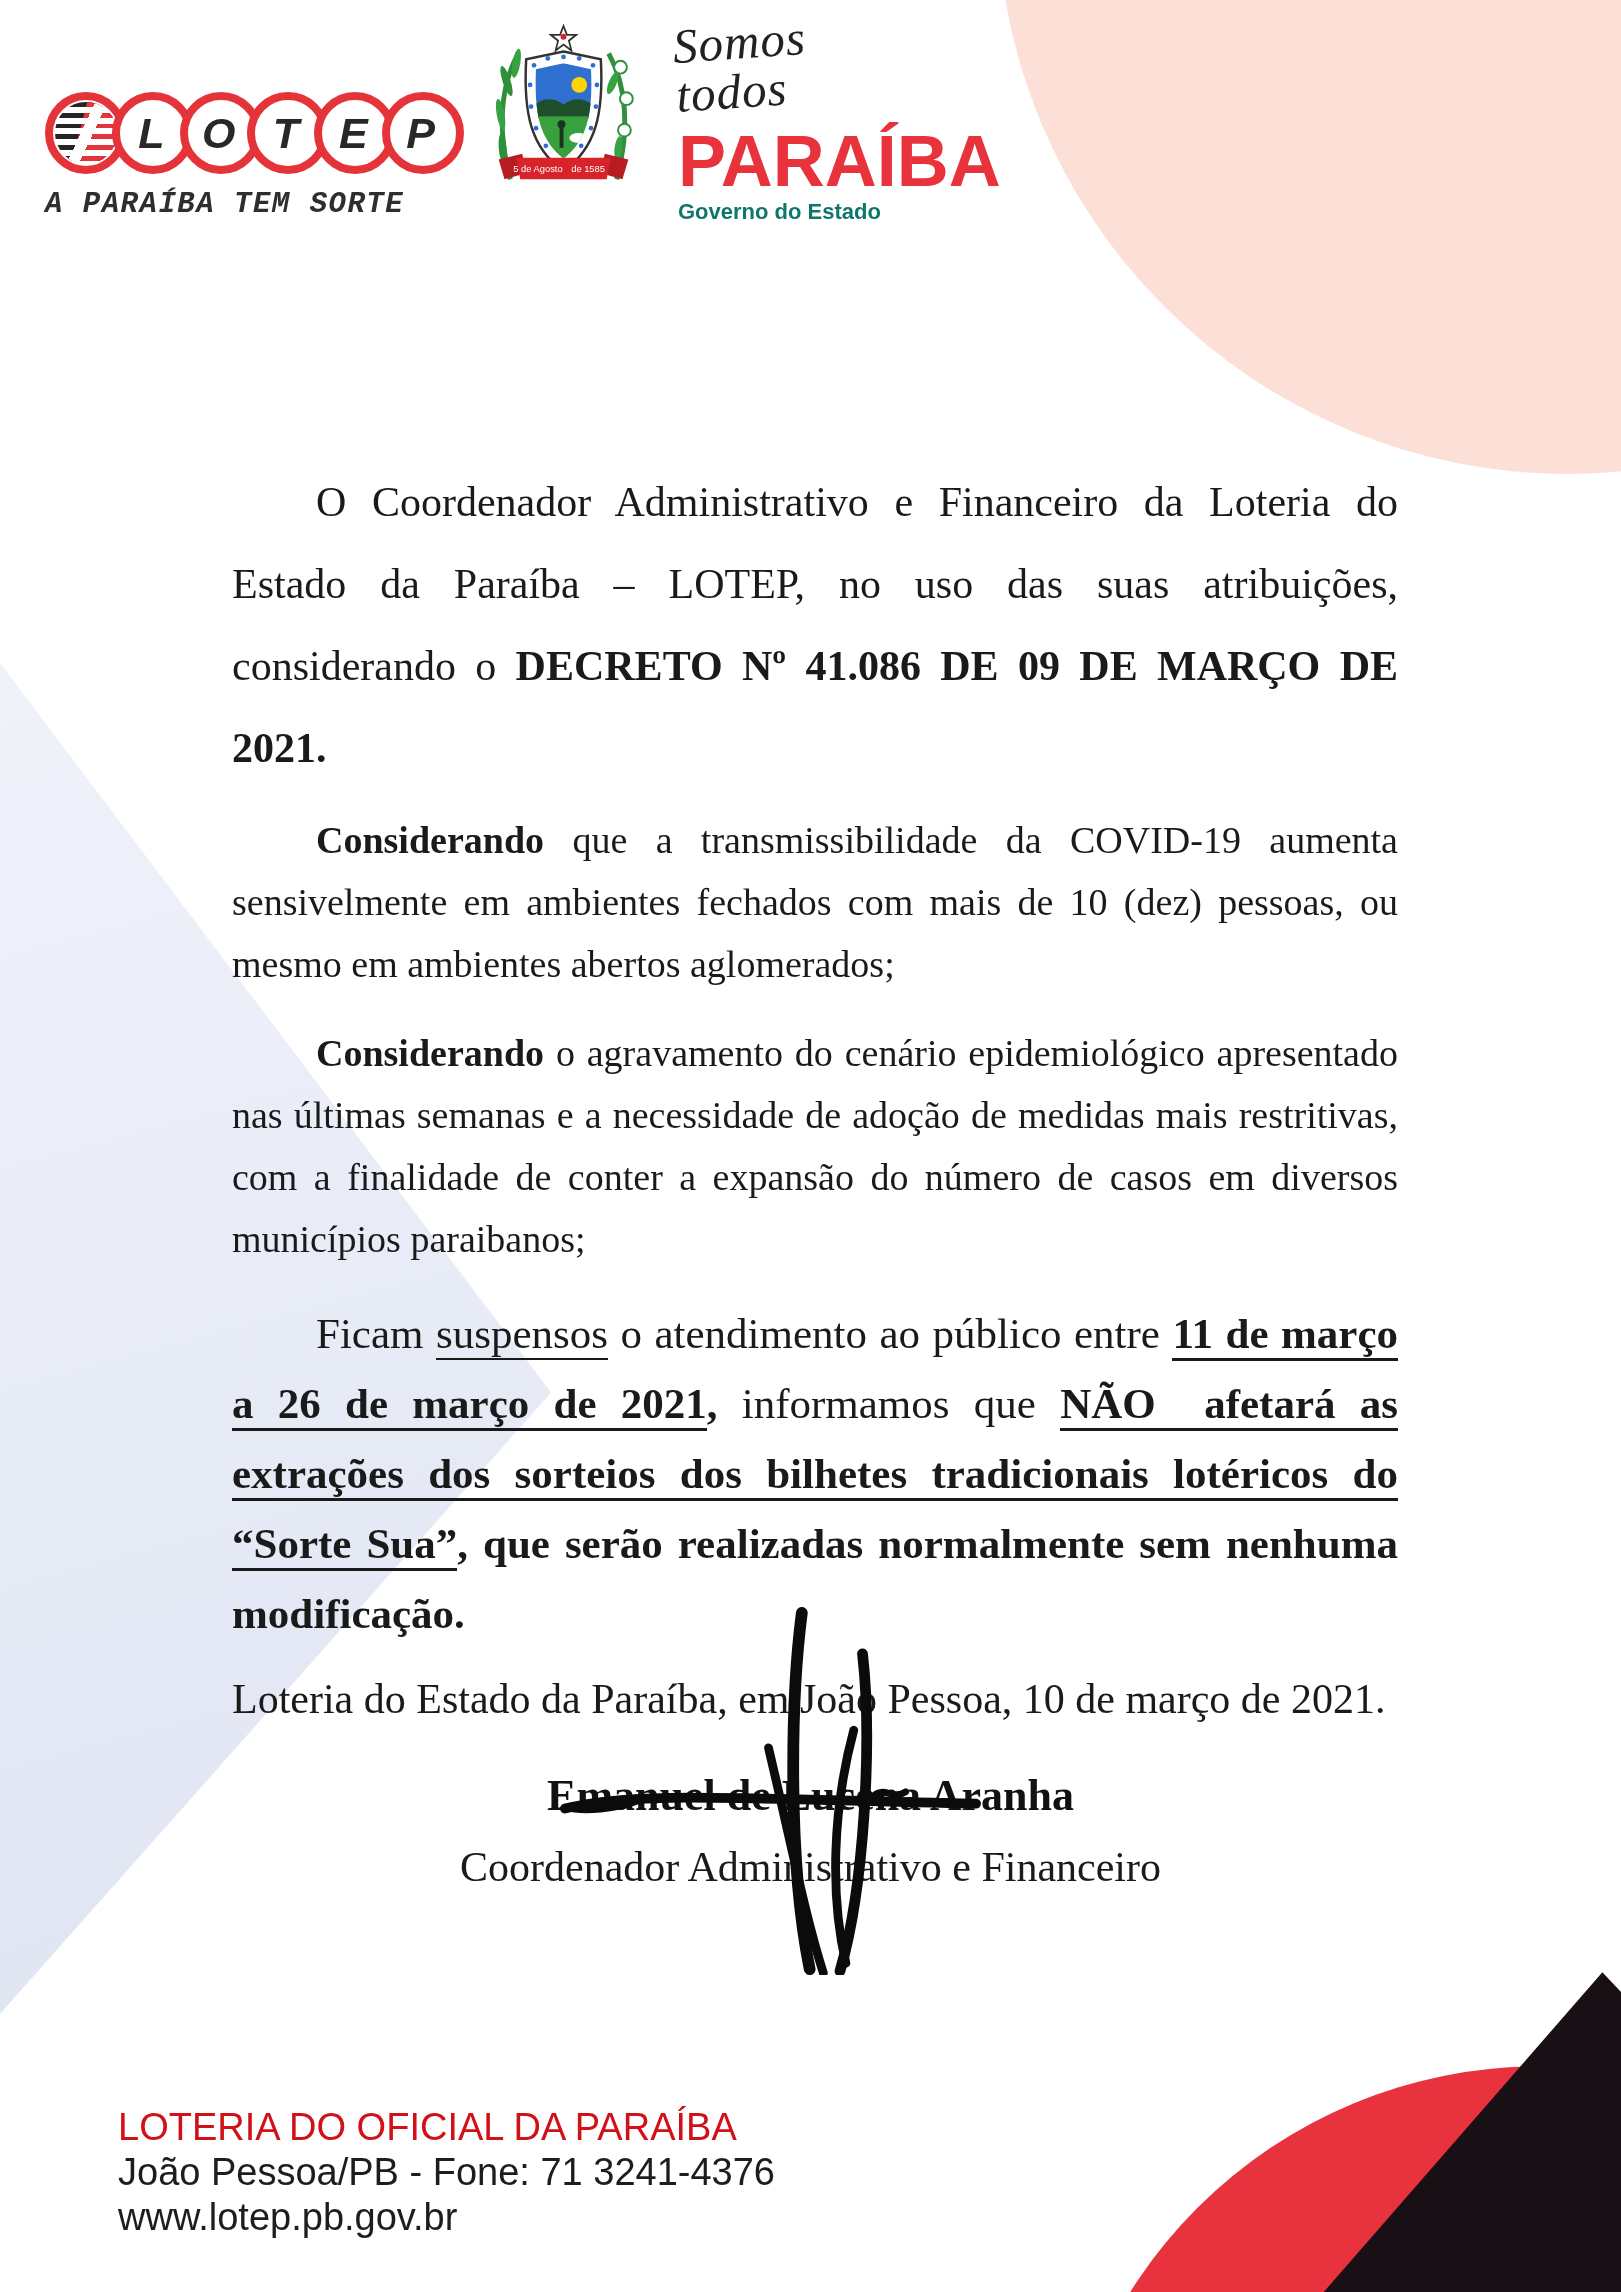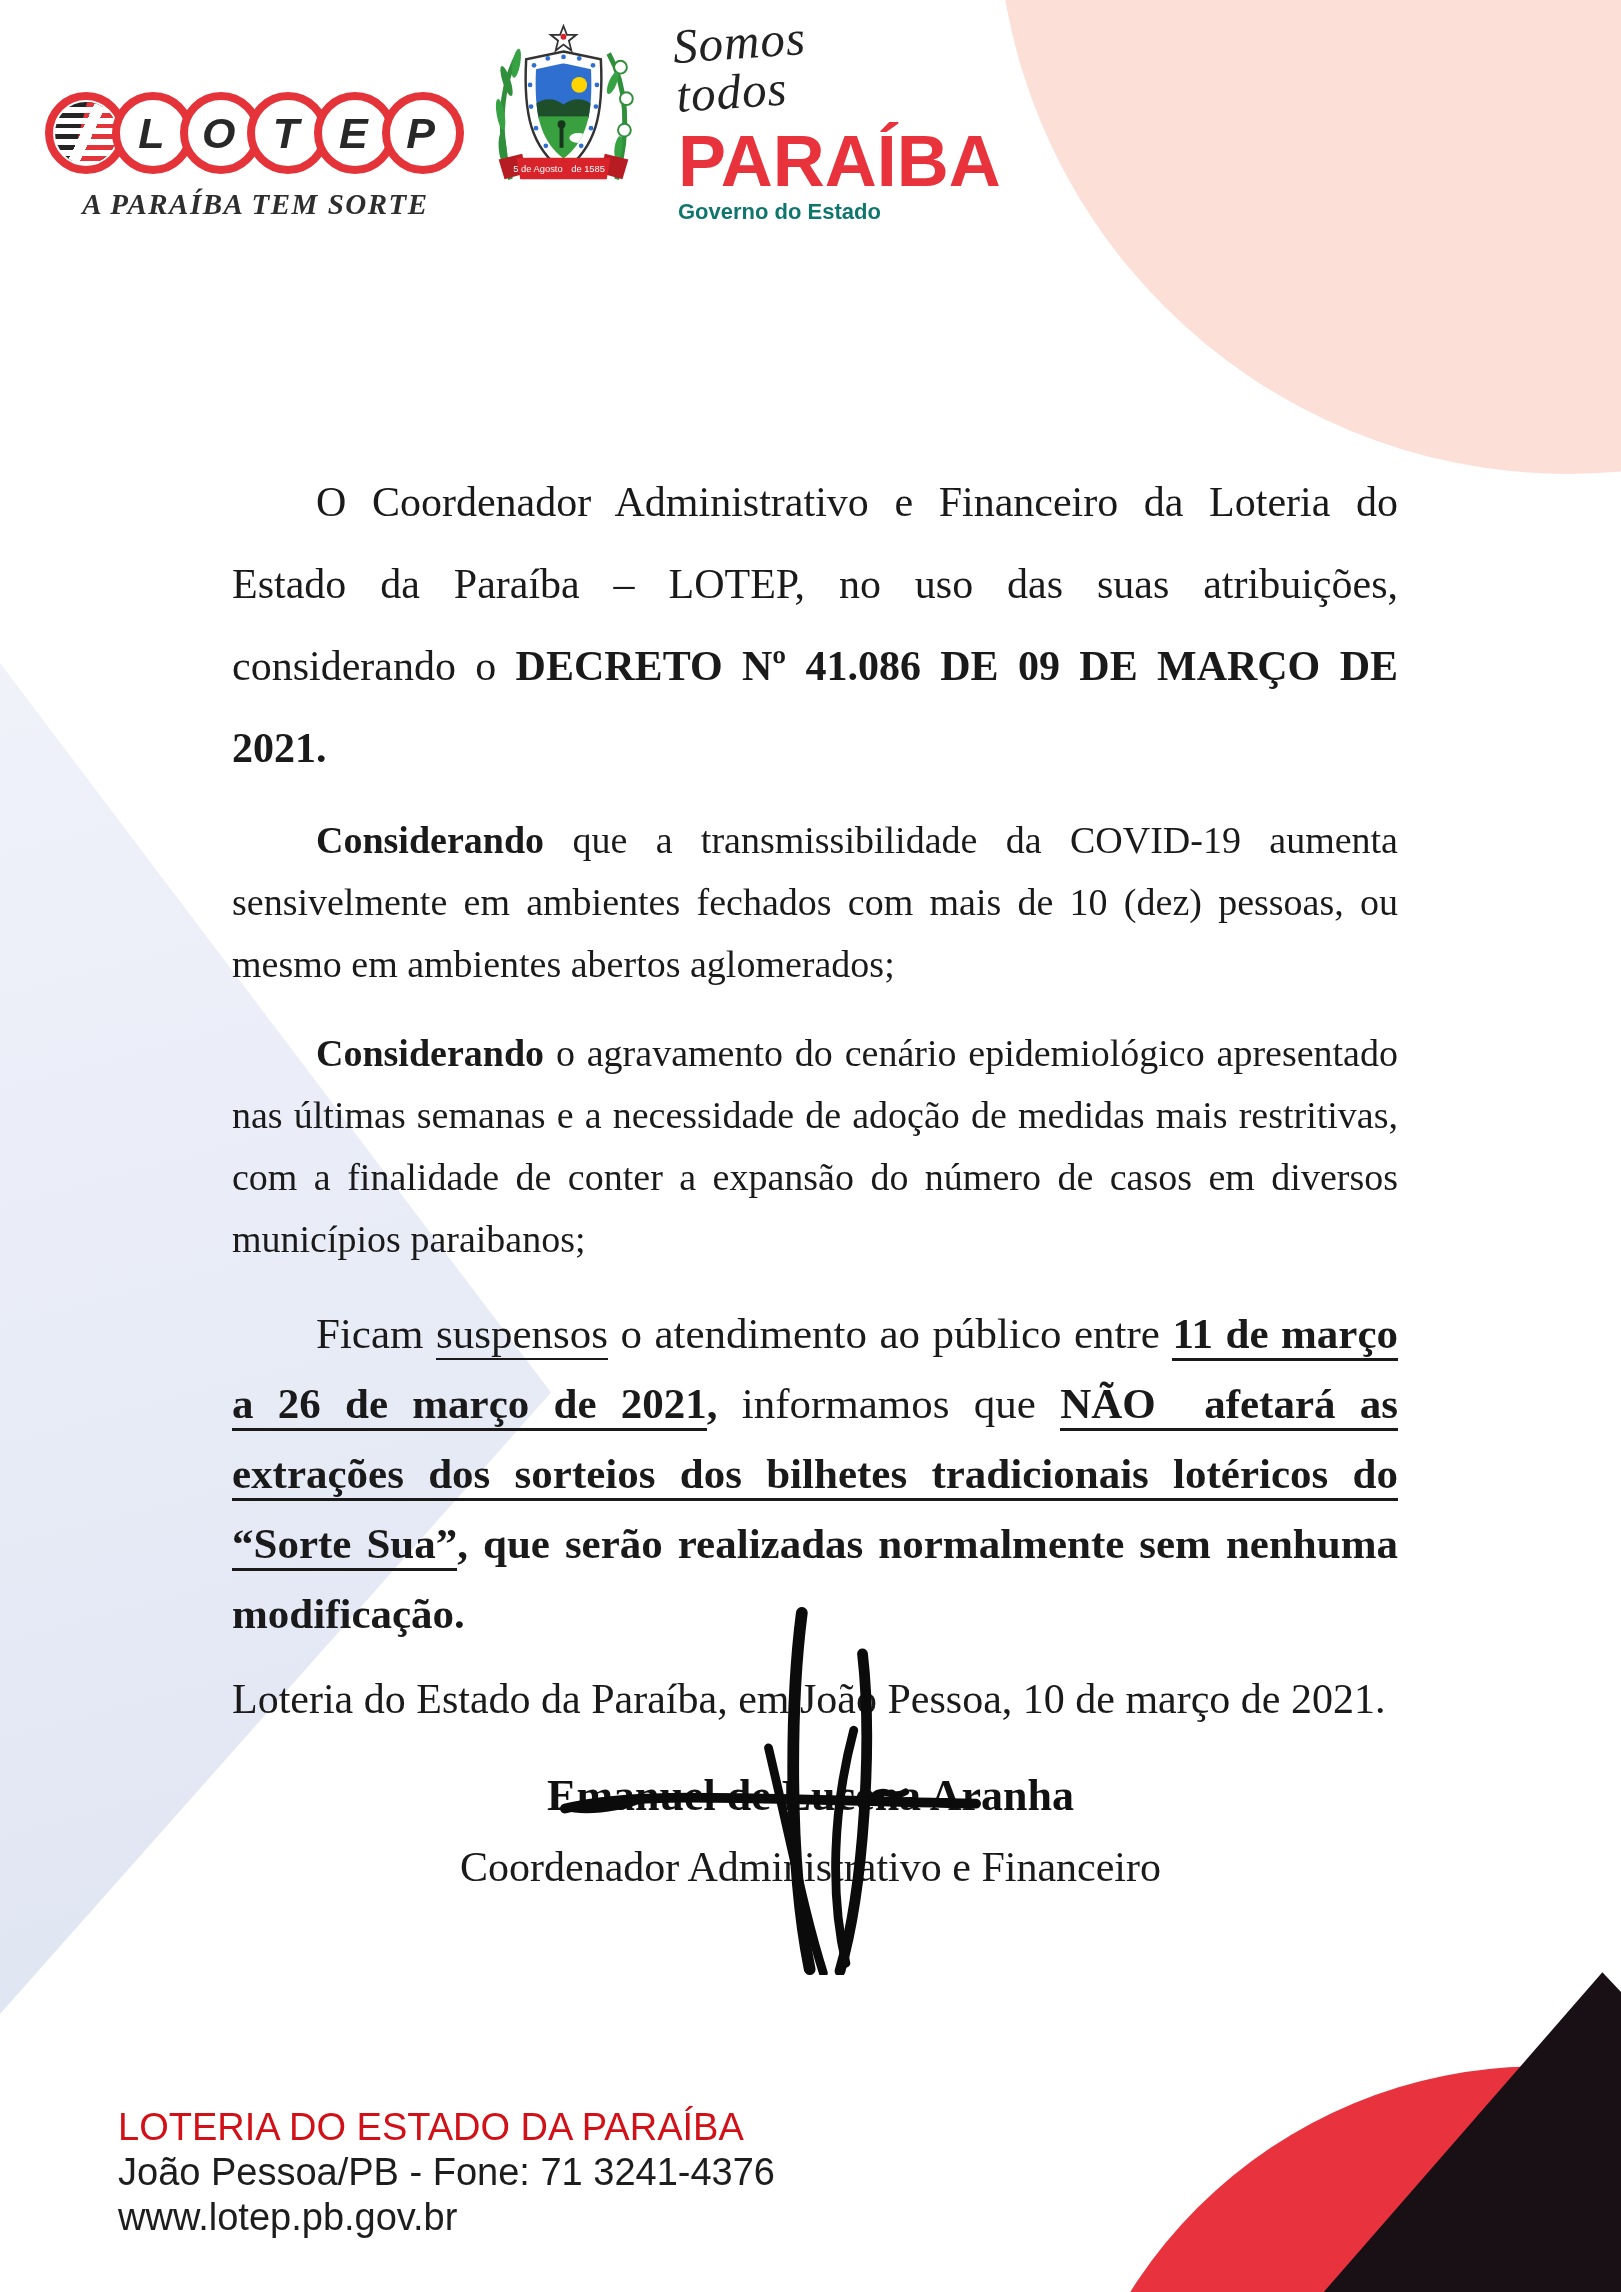--- a/index.html
+++ b/index.html
@@ -22,22 +22,22 @@
   .lotep .letter{font-family:"Liberation Sans",sans-serif;font-weight:bold;font-style:italic;
                  font-size:43px;color:#282828;line-height:1;padding-right:3.9px;}
   .ball-inner{position:absolute;inset:2px;border-radius:50%;overflow:hidden;}
   .ball-inner .dark{position:absolute;inset:0;
       background:repeating-linear-gradient(180deg,#242424 0 4.9px,#ffffff 4.9px 10.8px);}
   .ball-inner .red{position:absolute;inset:0;
       background:repeating-linear-gradient(180deg,#e5333a 0 4.9px,#ffffff 4.9px 10.8px);
       clip-path:polygon(52% 0,100% 0,100% 100%,26% 100%);}
   .ball-inner .slash{position:absolute;inset:-6%;
       background:linear-gradient(115deg,transparent 45%,#ffffff 45%,#ffffff 57%,transparent 57%);}
-  .lotep-tagline{position:absolute;left:45px;top:188px;width:421px;text-align:center;z-index:3;
-      font-family:Liberation Serif, serif;font-weight:bold;font-style:italic;
+  .lotep-tagline{position:absolute;left:45px;top:188px;width:421px;text-align:left;z-index:3;
+      font-family:Liberation Mono, monospace;font-weight:bold;font-style:italic;
       font-size:29px;letter-spacing:1.5px;color:#2e2e2e;}
 
   .coat{position:absolute;left:477px;top:23.5px;z-index:3;}
 
   .gov{position:absolute;left:678px;top:21.6px;z-index:3;width:255px;}
   .gov-script{font-family:"Liberation Serif",serif;font-style:italic;font-size:49px;color:#222;
               transform:rotate(-4deg);transform-origin:left bottom;line-height:1;letter-spacing:1px;}
   .gov-state{font-family:"Liberation Sans",sans-serif;font-weight:bold;font-size:72px;
              color:#e8333c;line-height:1;margin-top:5.9px;letter-spacing:0px;}
   .gov-sub{font-family:"Liberation Sans",sans-serif;font-weight:bold;font-size:22px;
@@ -193,19 +193,19 @@
       <path d="M224,148 C248,250 262,322 280,378" stroke-width="9"></path>
       <path d="M16,210 C90,192 190,200 436,205" stroke-width="10"></path>
       <path d="M330,198 C343,186 350,202 364,193" stroke-width="7"></path>
     </g>
     <path d="M16,212 C30,198 72,194 98,203 C72,214 34,218 16,212 Z" fill="#0b0b0b"></path>
   </svg>
   <div class="sig-name">Emanuel de Lucena Aranha</div>
   <div class="sig-role">Coordenador Administrativo e Financeiro</div>
 
   <div class="footer">
-    <div class="org">LOTERIA DO ESTADO DA PARAÍBA</div>
+    <div class="org">LOTERIA DO OFICIAL DA PARAÍBA</div>
     <div>João Pessoa/PB - Fone: 71 3241-4376</div>
     <div>www.lotep.pb.gov.br</div>
   </div>
 
 </div>
 
 
 </body></html>

